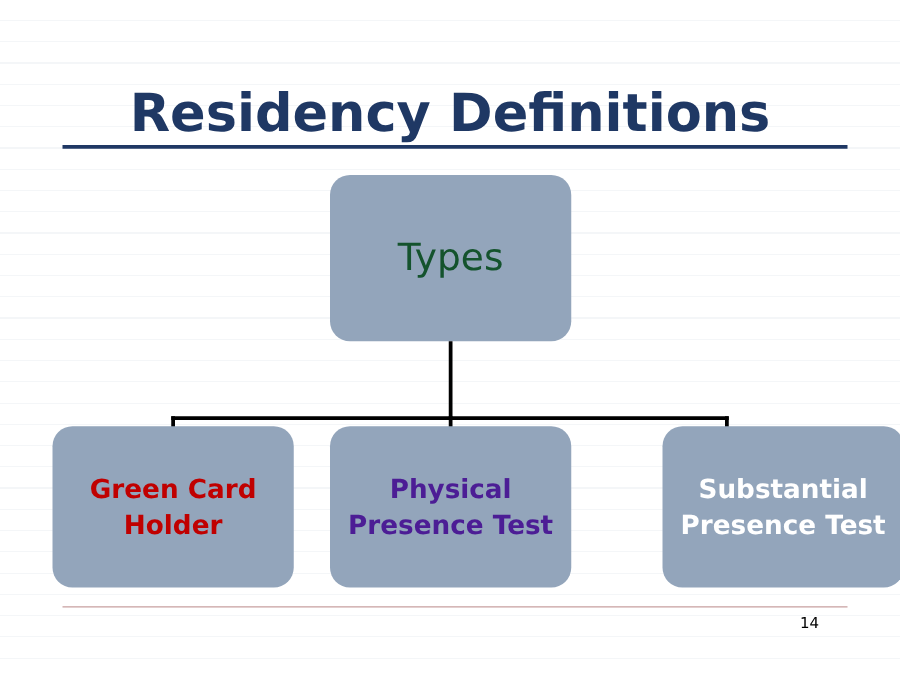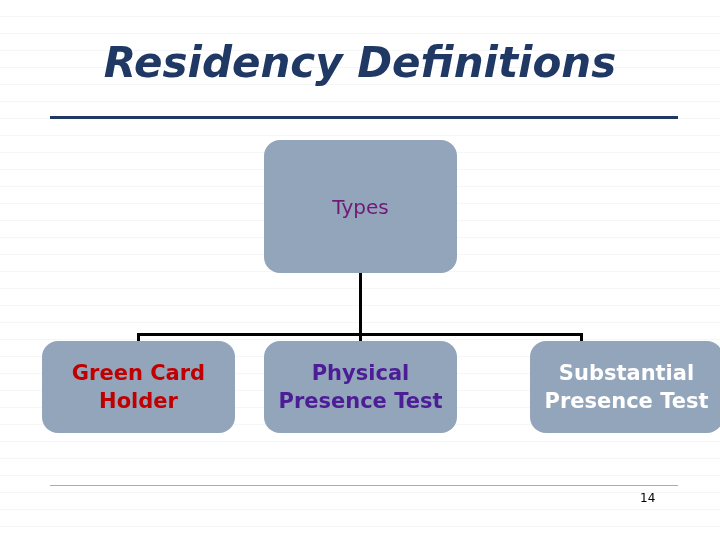--- a/index.html
+++ b/index.html
@@ -33,30 +33,29 @@
   .slide {
     position: absolute;
     left: 0; top: 0;
     width: 720px; height: 540px;
     z-index: 1;
   }
 
   .title {
     position: absolute;
     left: 50px;
-    top: 40px;
+    top: 68px;
     width: 620px;
     text-align: center;
     font-size: 42px;
     font-weight: bold;
     color: #1f3864;
     letter-spacing: 0px;
     line-height: 1.08;
     white-space: nowrap;
-    font-style: italic;
   }
 
   .title-rule {
     position: absolute;
     left: 50px;
     top: 116px;
     width: 628px;
     height: 3px;
     background: #1f3864;
   }
@@ -70,29 +69,29 @@
     justify-content: center;
     text-align: center;
     box-sizing: border-box;
   }
 
   .box-top {
     left: 264px;
     top: 140px;
     width: 193px;
     height: 133px;
-    font-size: 20px;
-    color: #701a75;
+    font-size: 30px;
+    color: #14532d;
     font-weight: normal;
   }
 
   .box-leaf {
     top: 341px;
     width: 193px;
-    height: 92px;
+    height: 129px;
     font-size: 21px;
     font-weight: bold;
     line-height: 1.35;
   }
 
   .box-green  { left: 42px;  color: #c00000; }
   .box-phys   { left: 264px; color: #4c1d95; }
   .box-subst  { left: 486px; color: #ffffff; margin-left: 44px; }
 
   

